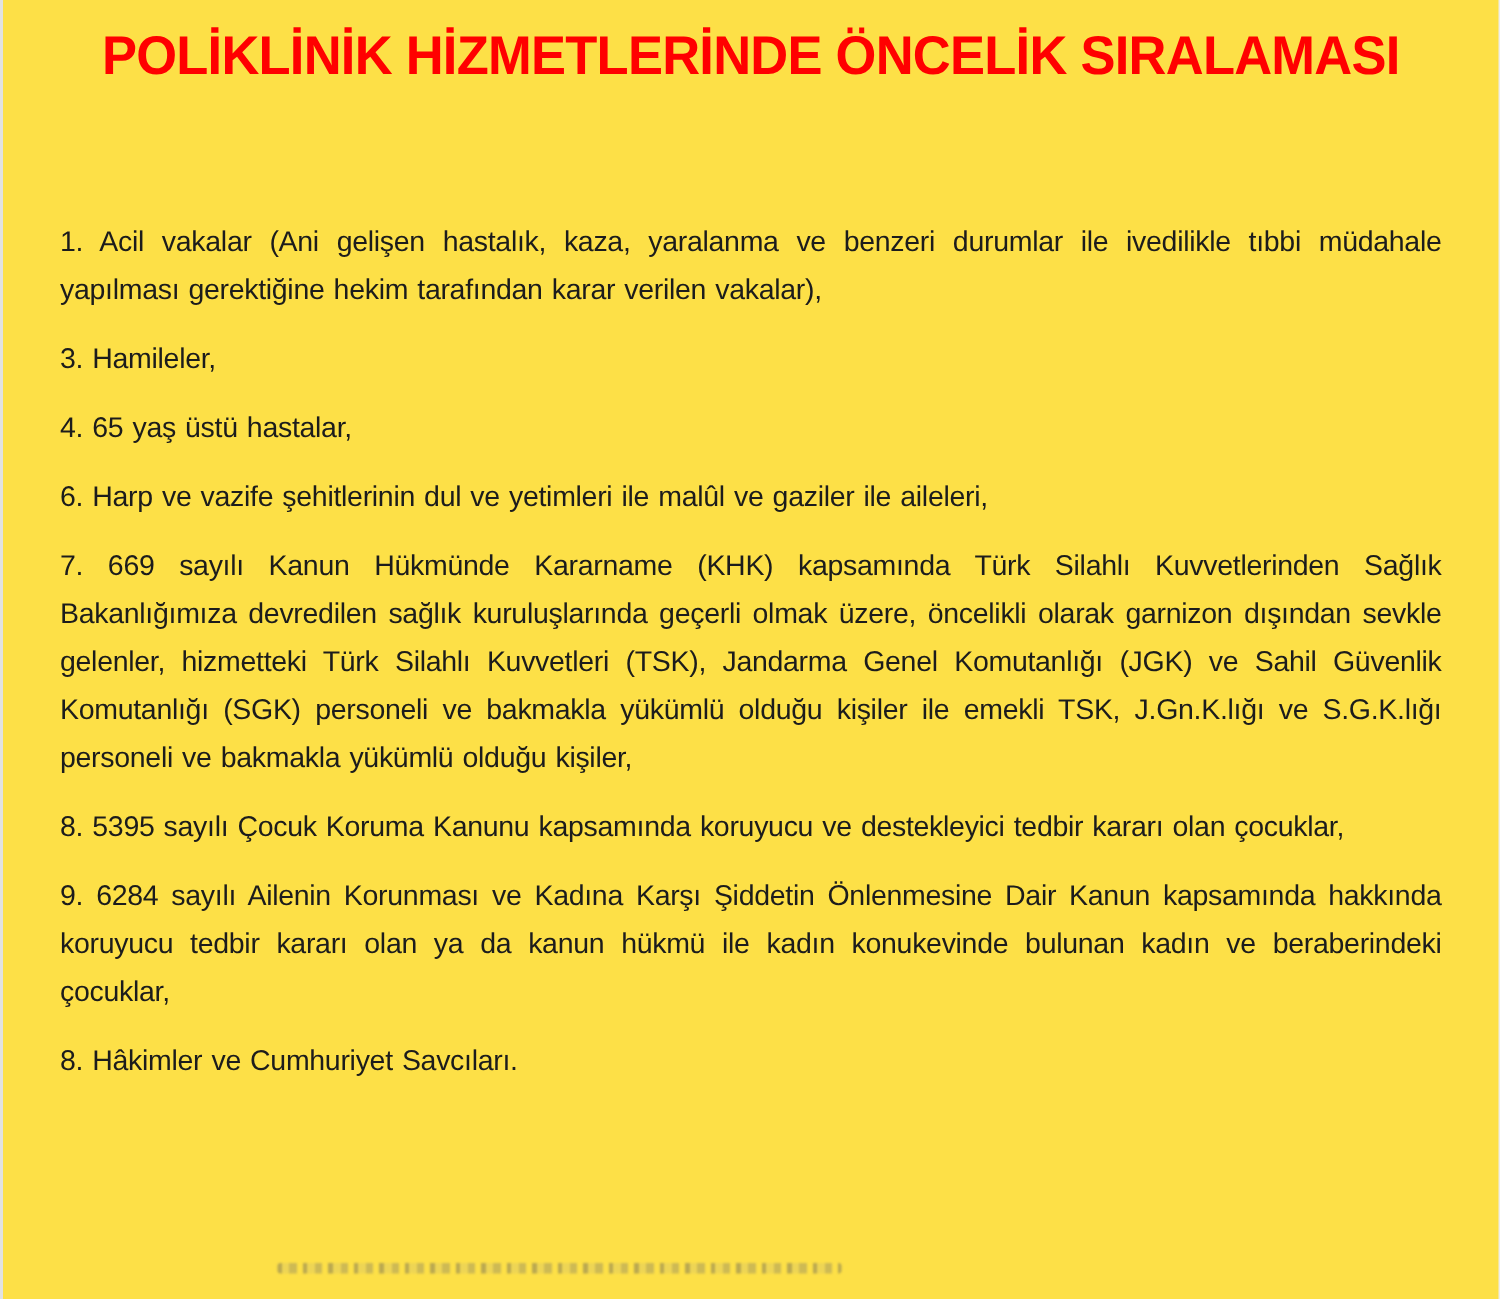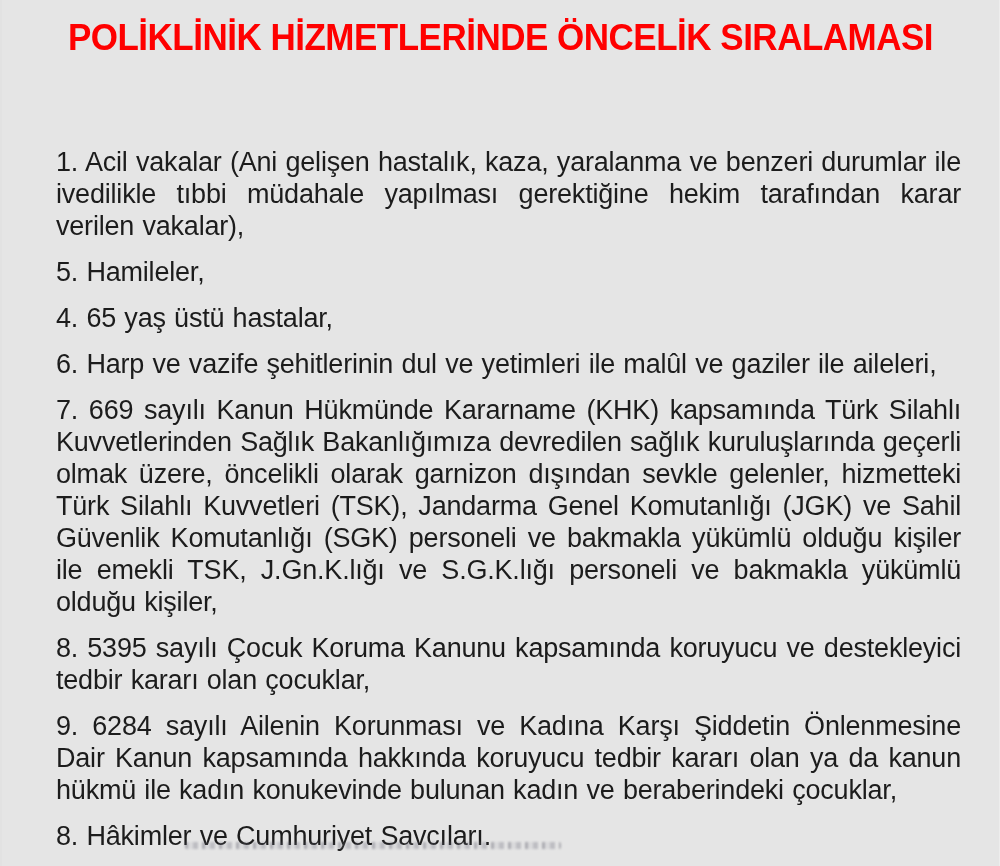--- a/index.html
+++ b/index.html
@@ -10,21 +10,21 @@
   body {
     width: 1000px;
     height: 866px;
     font-family: "Liberation Sans", sans-serif;
     overflow: hidden;
   }
   .page {
     position: relative;
     width: 1000px;
     height: 866px;
-    background: #e5e5e5;
+    background: #fde047;
     border-left: 2px solid #e2e2e2;
     border-right: 1px solid #ededed;
     box-sizing: border-box;
     overflow: hidden;
   }
   .doc-header {
     padding-top: 16px;
     margin-bottom: 86px;
   }
   .doc-title {
@@ -34,22 +34,22 @@
     font-weight: bold;
     letter-spacing: -0.5px;
     text-align: center;
     color: #ff0000;
     transform: scaleY(1.04);
   }
   .content {
     padding: 0 38px;
   }
   .item {
-    margin: 0 0 14px 16px;
-    font-size: 27px;
+    margin: 0 0 14px 0;
+    font-size: 19px;
     line-height: 32px;
     color: #1c1c1c;
     text-align: justify;
     letter-spacing: -0.2px;
     word-spacing: 1px;
   }
   
   .cropped-artifact {
     position: absolute;
     left: 183px;
@@ -71,21 +71,21 @@
 <body>
 
 <main class="page">
 
   <header class="doc-header">
     <h1 class="doc-title">POLİKLİNİK HİZMETLERİNDE ÖNCELİK SIRALAMASI</h1>
   </header>
 
   <section class="content">
     <p class="item">1. Acil vakalar (Ani gelişen hastalık, kaza, yaralanma ve benzeri durumlar ile ivedilikle tıbbi müdahale yapılması gerektiğine hekim tarafından karar verilen vakalar),</p>
-    <p class="item">5. Hamileler,</p>
+    <p class="item">3. Hamileler,</p>
     <p class="item">4. 65 yaş üstü hastalar,</p>
     <p class="item">6. Harp ve vazife şehitlerinin dul ve yetimleri ile malûl ve gaziler ile aileleri,</p>
     <p class="item">7. 669 sayılı Kanun Hükmünde Kararname (KHK) kapsamında Türk Silahlı Kuvvetlerinden Sağlık Bakanlığımıza devredilen sağlık kuruluşlarında geçerli olmak üzere, öncelikli olarak garnizon dışından sevkle gelenler, hizmetteki Türk Silahlı Kuvvetleri (TSK), Jandarma Genel Komutanlığı (JGK) ve Sahil Güvenlik Komutanlığı (SGK) personeli ve bakmakla yükümlü olduğu kişiler ile emekli TSK, J.Gn.K.lığı ve S.G.K.lığı personeli ve bakmakla yükümlü olduğu kişiler,</p>
     <p class="item">8. 5395 sayılı Çocuk Koruma Kanunu kapsamında koruyucu ve destekleyici tedbir kararı olan çocuklar,</p>
     <p class="item">9. 6284 sayılı Ailenin Korunması ve Kadına Karşı Şiddetin Önlenmesine Dair Kanun kapsamında hakkında koruyucu tedbir kararı olan ya da kanun hükmü ile kadın konukevinde bulunan kadın ve beraberindeki çocuklar,</p>
     <p class="item">8. Hâkimler ve Cumhuriyet Savcıları.</p>
   </section>
 
   <div class="cropped-artifact"></div>
 

